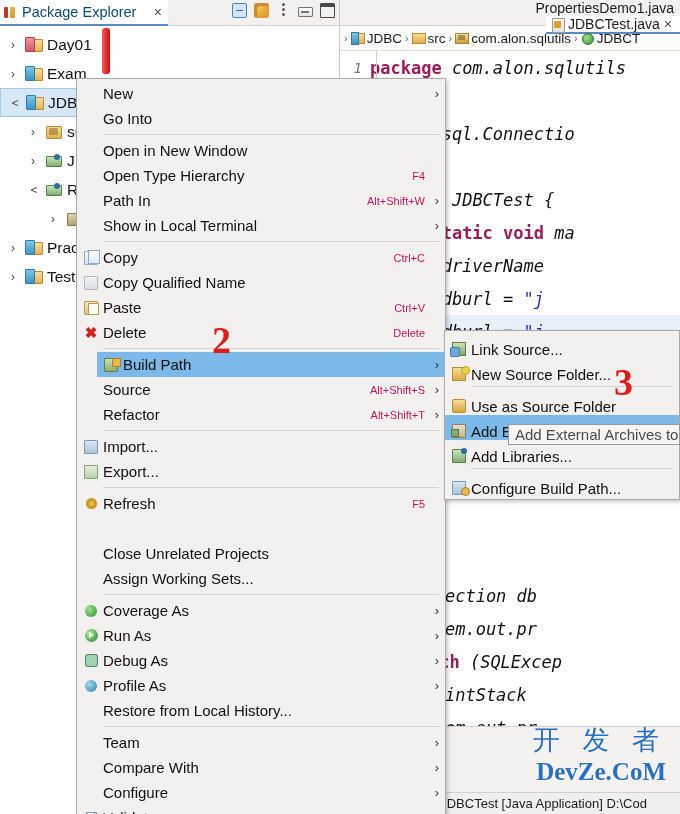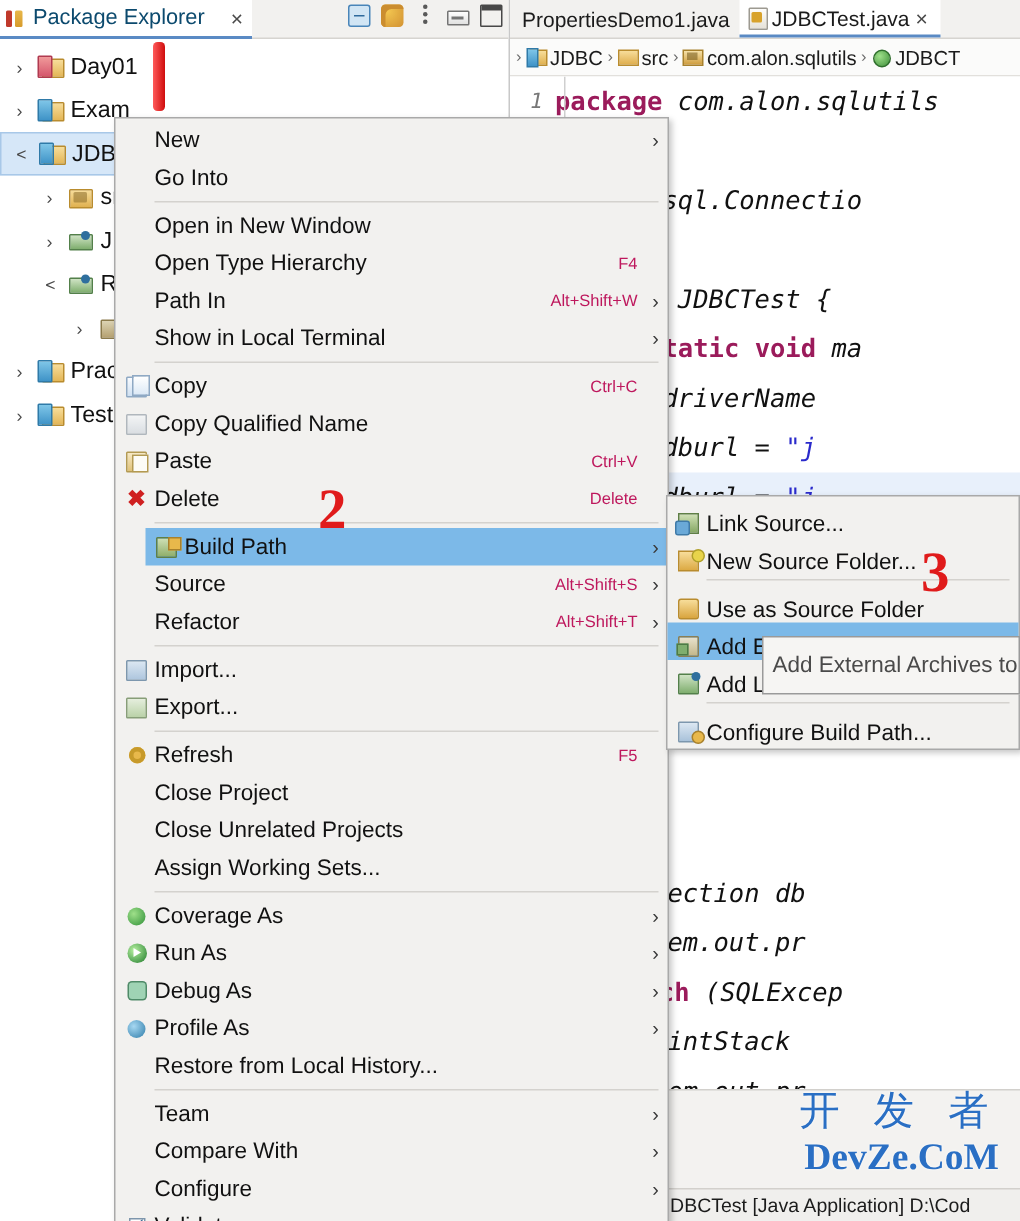--- a/index.html
+++ b/index.html
@@ -119,21 +119,21 @@
   
   #editor {
     position: absolute; left: 340px; top: 0;
     width: 340px; height: 814px;
     background: #ffffff;
   }
   .ed-tabbar {
     display: flex; align-items: flex-end;
     height: 26px; background: #f2f1ef;
     border-bottom: 1px solid #d6d4d0;
-    padding-left: 2px; gap: 0px;
+    padding-left: 2px; gap: 0px; flex-direction: column;
   }
   .ed-tab {
     display: flex; align-items: center; gap: 4px;
     height: 25px; padding: 0 6px; white-space: nowrap;
     font-size: 14px; color: #1b1b1b;
   }
   .ed-tab.active { background: #ffffff; border-bottom: 2px solid #5a8ac4; }
   .jico { width:12px; height:13px; position:relative; flex:none;}
   .jico:before { content:""; position:absolute; left:0; top:0; width:11px; height:13px;
     background: linear-gradient(#fdfcfa,#e6e2d8); border:1px solid #9d9a91; border-radius:1px;}
@@ -285,21 +285,21 @@
   .ic.extarch { background: linear-gradient(#e8e2cd,#c3b78c); border:1px solid #8b7f55; border-radius:1px;}
   .ic.extarch:after{content:"";position:absolute;left:-2px;top:4px;width:6px;height:6px;background:#7fae6e;border:1px solid #4e7a46;}
   .ic.addlib { background: linear-gradient(#cfe3c4,#7fae6e); border:1px solid #53804a; border-radius:1px;}
   .ic.addlib:after{content:"";position:absolute;left:8px;top:-2px;width:6px;height:6px;background:#2f6f9e;border-radius:50%;}
   .ic.cfgbp { background: linear-gradient(#dbe7f2,#a9c2da); border:1px solid #7d97ae; border-radius:1px;}
   .ic.cfgbp:after{content:"";position:absolute;left:8px;top:5px;width:7px;height:7px;background:#e8b84b;border:1px solid #a8812c;border-radius:50%;}
 
   
   #tooltip {
     position: absolute; left: 508px; top: 424px;
-    height: 39px;
+    height: 21px;
     padding: 0 6px;
     display: flex; align-items: center;
     background: #f6f5f3;
     border: 1px solid #9a9a9a;
     font-size: 15px; color: #4a4a4a;
     white-space: nowrap;
     z-index: 55;
     overflow: hidden;
     width: 172px;
   }
@@ -565,21 +565,20 @@
       <div class="mi">
         <span class="mi-ico">
           <span class="ic refresh"></span>
         </span>
         <span class="mi-label">Refresh</span>
         <span class="mi-accel">F5</span>
         <span class="mi-arrow"></span>
       </div>
       <div class="mi">
         <span class="mi-ico"></span>
-        <span class="mi-label">Close Project</span>
         <span class="mi-accel"></span>
         <span class="mi-arrow"></span>
       </div>
       <div class="mi">
         <span class="mi-ico"></span>
         <span class="mi-label">Close Unrelated Projects</span>
         <span class="mi-accel"></span>
         <span class="mi-arrow"></span>
       </div>
       <div class="mi">

